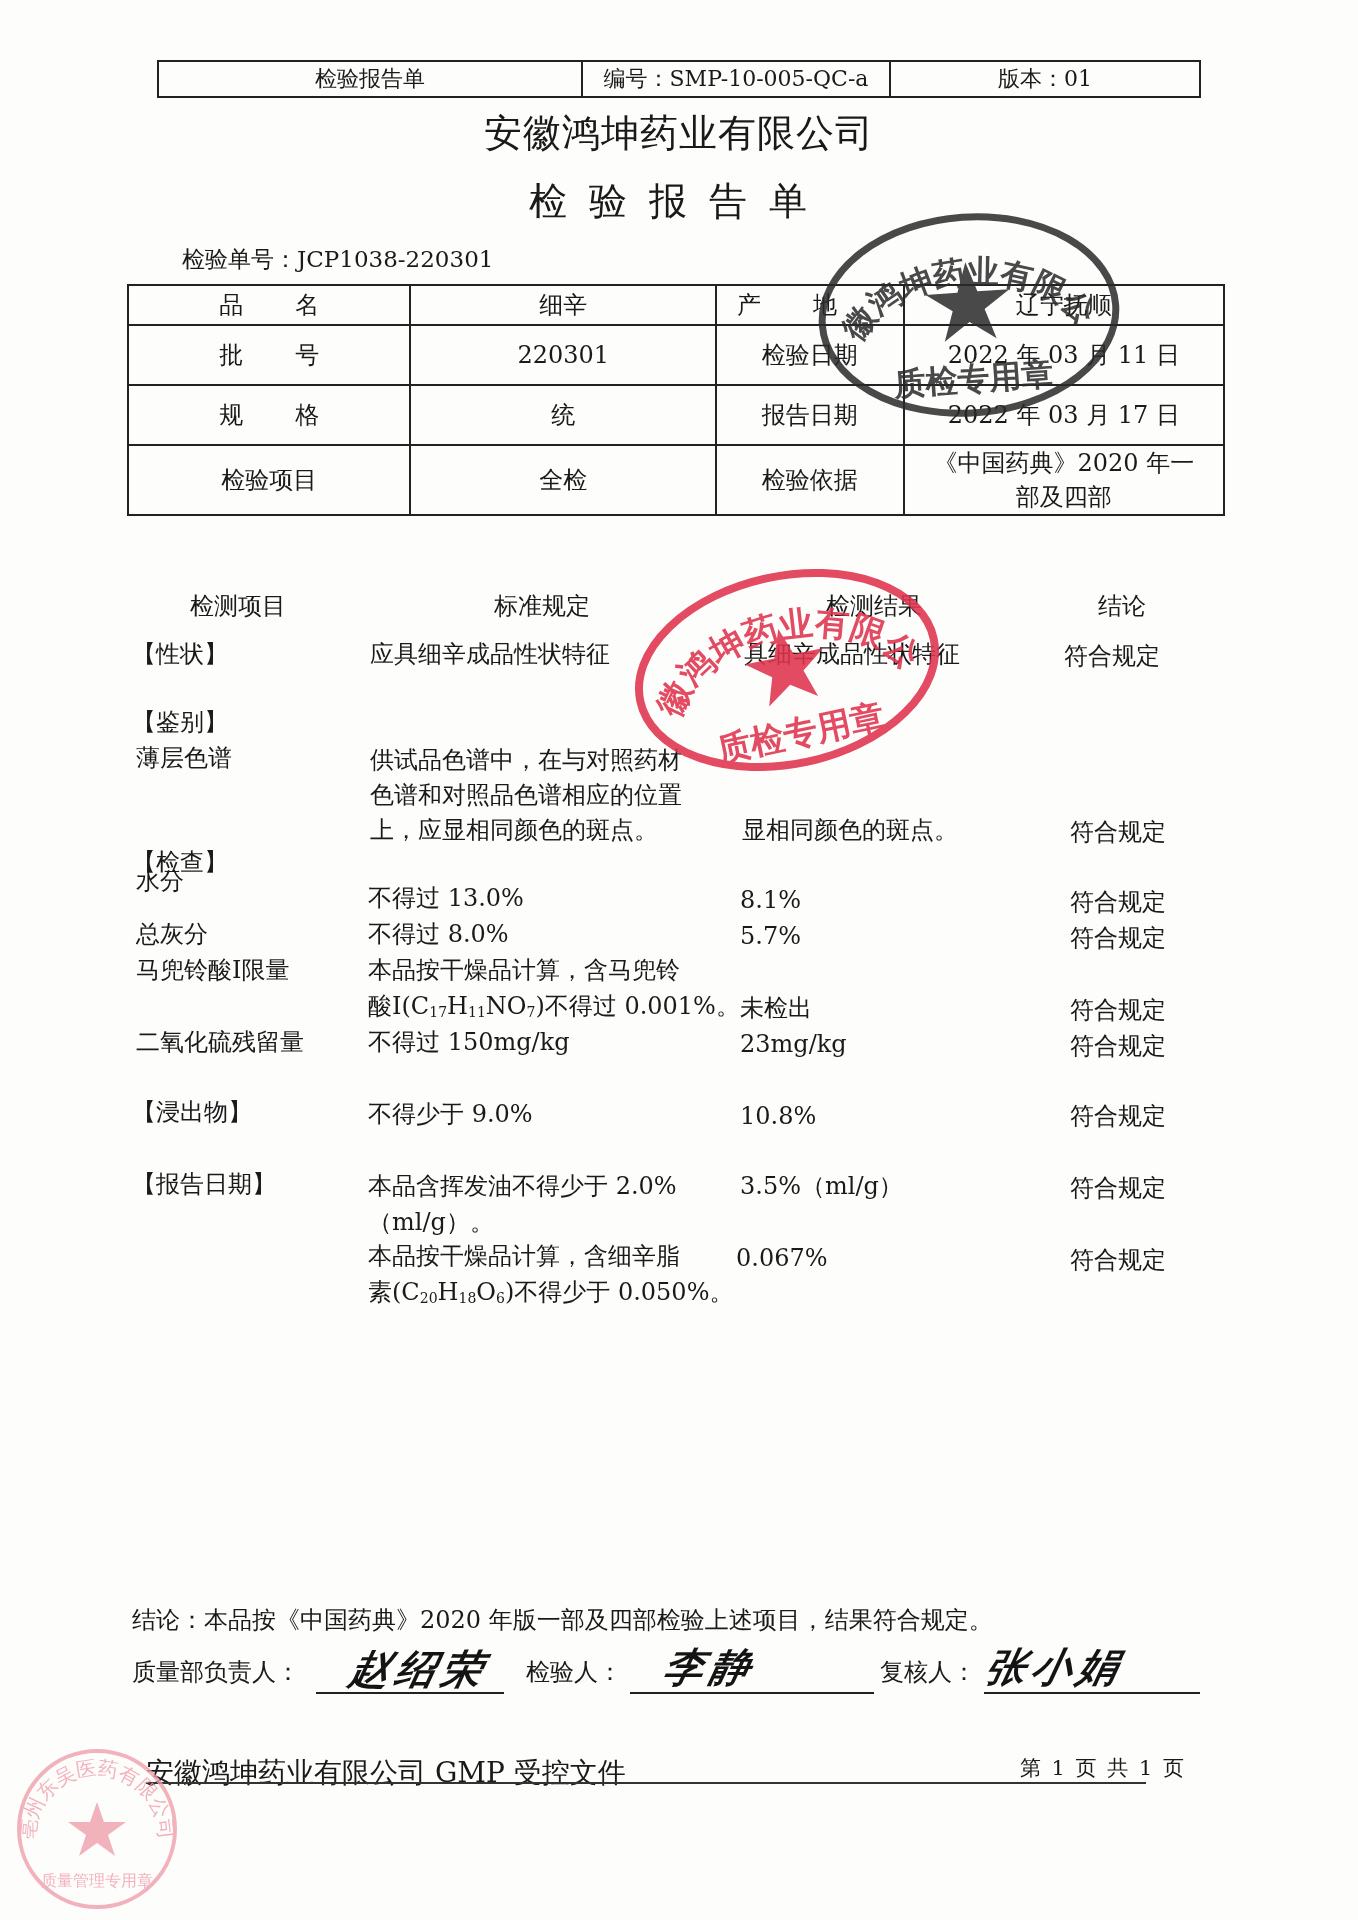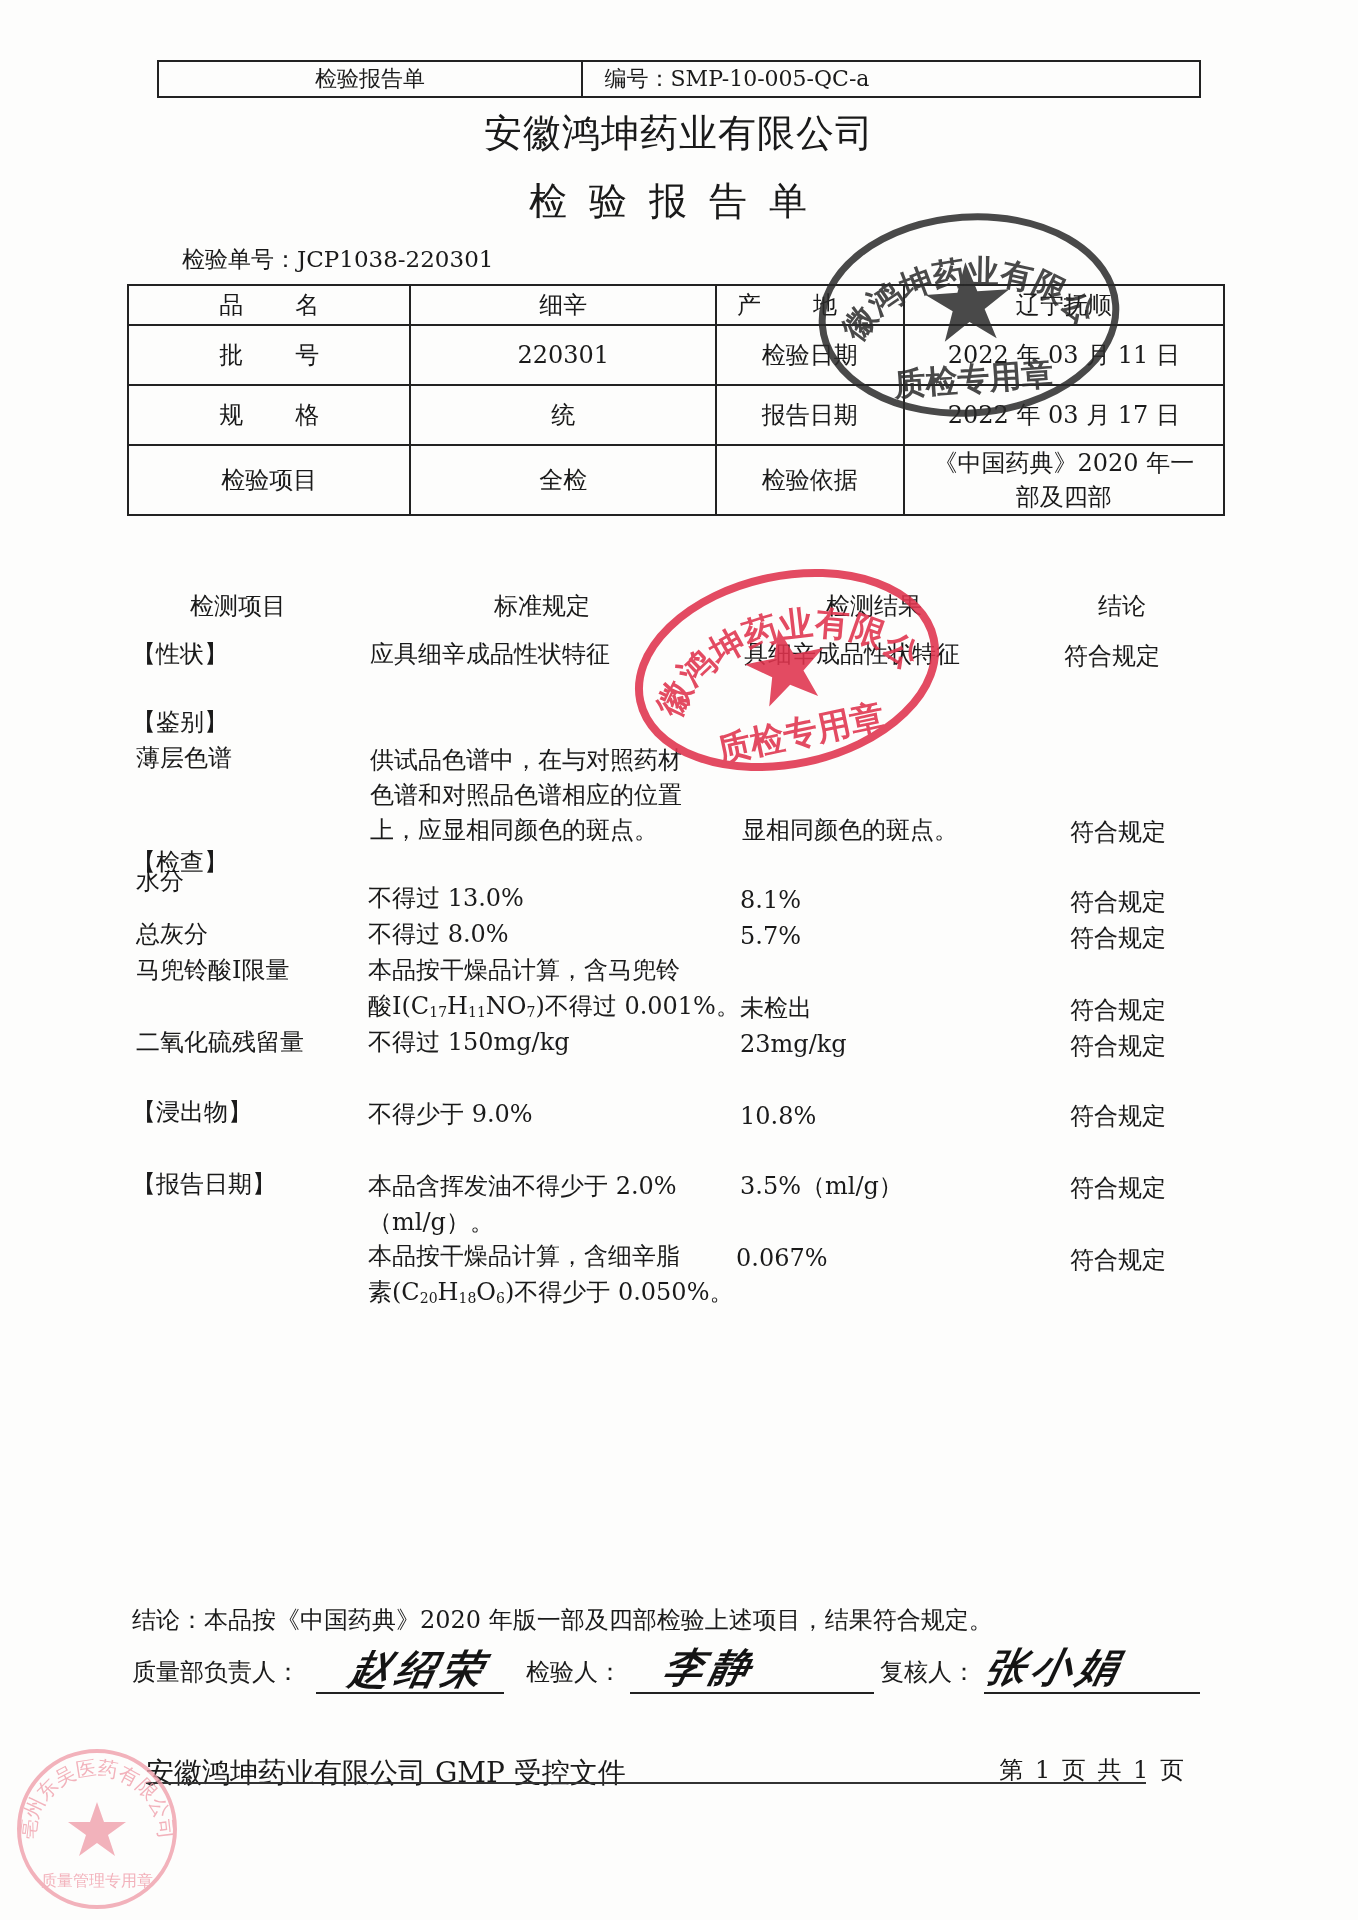--- a/index.html
+++ b/index.html
@@ -34,32 +34,33 @@
   .colhdr { position:absolute; top:590px; font-size:24px; }
   .res-text { position:absolute; font-size:24px; line-height:36px; white-space:nowrap; }
   sub { font-size:14px; vertical-align:-3px;text-align:right; }
   
   .concl { position:absolute; left:132px; top:1604px; font-size:24px; }
   .sig-row { position:absolute; top:1656px; font-size:24px; }
   .sig-line { position:absolute; top:1692px; height:0; border-top:2px solid #222; }
   .sig-scrawl { position:absolute; font-family:"DejaVu Serif",serif; font-style:italic; font-size:40px; font-weight:bold; color:#141414; transform:skewX(-12deg); letter-spacing:6px; }
   
   .footer-left { position:absolute; left:146px; top:1754px; font-size:28px; }
-  .footer-right { position:absolute; right:172px; top:1754px; font-size:24px; letter-spacing:2px; }
+  .footer-right { position:absolute; right:172px; top:1754px; font-size:21px; letter-spacing:2px; }
   .footer-line { position:absolute; left:146px; top:1782px; width:1000px; border-top:2px solid #333; }
   
   .stamp { position:absolute; border-radius:50%; pointer-events:none; }
   .stamp svg { width:100%; height:100%; overflow:visible; }
 </style>
 </head>
 <body>
 
 <div class="hdr-strip">
   <div style="width:424px">检验报告单</div>
   <div style="width:308px">编号：SMP-10-005-QC-a</div>
+  <div style="flex:1">版本：01</div>
 </div>
 
 <div class="company-title">安徽鸿坤药业有限公司</div>
 <div class="doc-title">检验报告单</div>
 
 <div class="report-no">
   <span>检验单号：</span><span>JCP1038-220301</span>
 </div>
 
 <table class="info">

